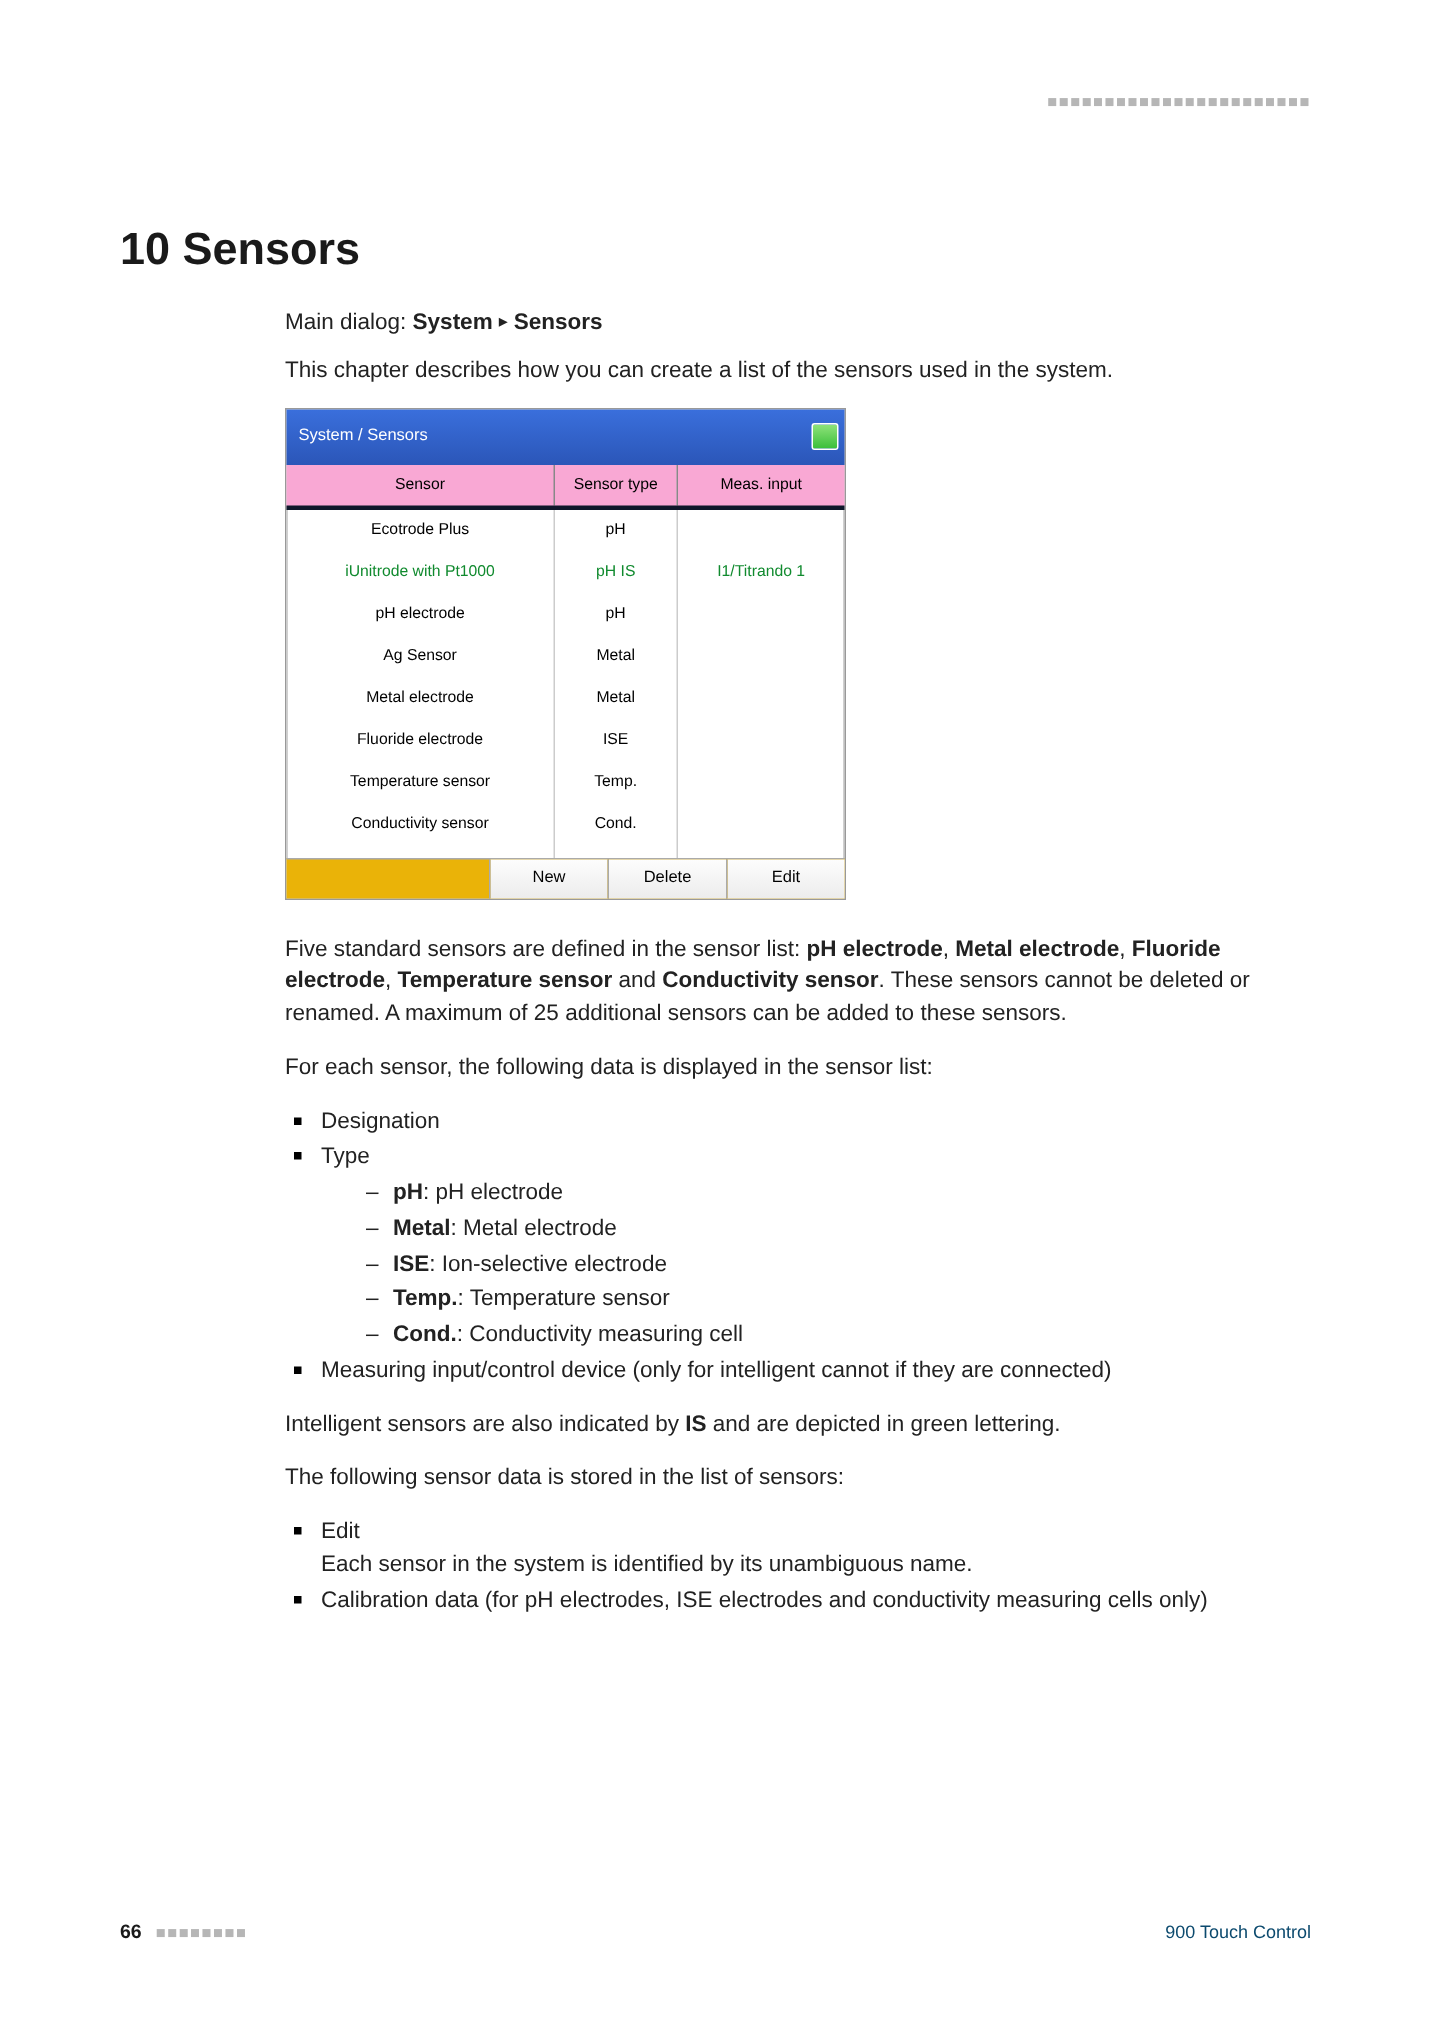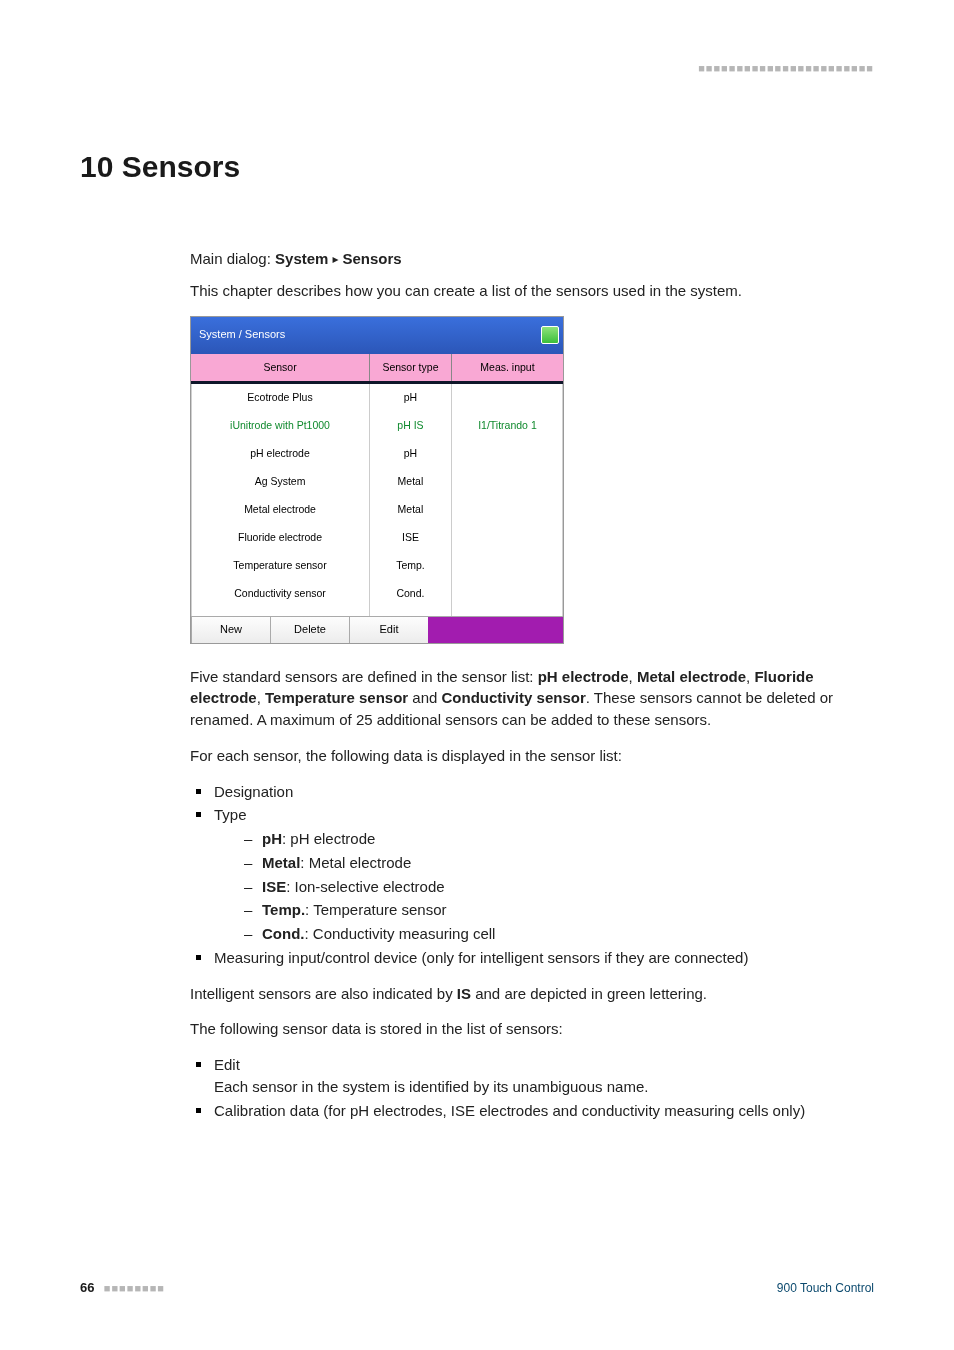--- a/index.html
+++ b/index.html
@@ -20,21 +20,21 @@
     position: absolute;
     top: 62px;
     right: 80px;
     font-size: 11px;
     letter-spacing: 1px;
     color: #b6b6b6;
   }
   h1.chapter {
     font-size: 30px;
     font-weight: 800;
-    margin: 90px 0 64px 0;
+    margin: 90px 0 20px 0;
   }
   .content {
     margin-left: 110px;
     margin-right: 0;
     font-size: 15px;
     line-height: 1.45;
     color: #222;
   }
   .content p { margin: 0 0 14px 0; }
   .content p.breadcrumb { margin-bottom: 10px; }
@@ -94,22 +94,23 @@
     padding: 5px 2px;
     font-size: 10.5px;
     border-right: 1px solid #ccc;
     height: 18px;
   }
   .dialog td:last-child { border-right: none; }
   .dialog tr.intelligent td { color: #108a2e; }
   .dialog .spacer-row td { height: 8px; padding:0; }
   .dialog .button-row {
     display: flex;
+    justify-content: flex-end;
     border-top: 1px solid #aaa;
-    background: #a21caf;
+    background: #eab308;
   }
   .dialog .dlg-btn {
     width: 78px;
     height: 26px;
     border-left: 1px solid #aaa;
     display: flex;
     align-items: center;
     justify-content: center;
     font-size: 11px;
     background: linear-gradient(#fdfdfd, #ececec);
@@ -207,21 +208,21 @@
             <td>iUnitrode with Pt1000</td>
             <td>pH IS</td>
             <td>I1/Titrando 1</td>
           </tr>
           <tr>
             <td>pH electrode</td>
             <td>pH</td>
             <td></td>
           </tr>
           <tr>
-            <td>Ag System</td>
+            <td>Ag Sensor</td>
             <td>Metal</td>
             <td></td>
           </tr>
           <tr>
             <td>Metal electrode</td>
             <td>Metal</td>
             <td></td>
           </tr>
           <tr>
             <td>Fluoride electrode</td>
@@ -263,21 +264,21 @@
       <li>
         <span>Type</span>
         <ul class="dashes">
           <li><b>pH</b><span>: pH electrode</span></li>
           <li><b>Metal</b><span>: Metal electrode</span></li>
           <li><b>ISE</b><span>: Ion-selective electrode</span></li>
           <li><b>Temp.</b><span>: Temperature sensor</span></li>
           <li><b>Cond.</b><span>: Conductivity measuring cell</span></li>
         </ul>
       </li>
-      <li>Measuring input/control device (only for intelligent sensors if they are connected)</li>
+      <li>Measuring input/control device (only for intelligent cannot if they are connected)</li>
     </ul>
 
     <p>
       <span>Intelligent sensors are also indicated by </span><b>IS</b><span> and are depicted in green lettering.</span>
     </p>
 
     <p>The following sensor data is stored in the list of sensors:</p>
 
     <ul class="bullets">
       <li>

